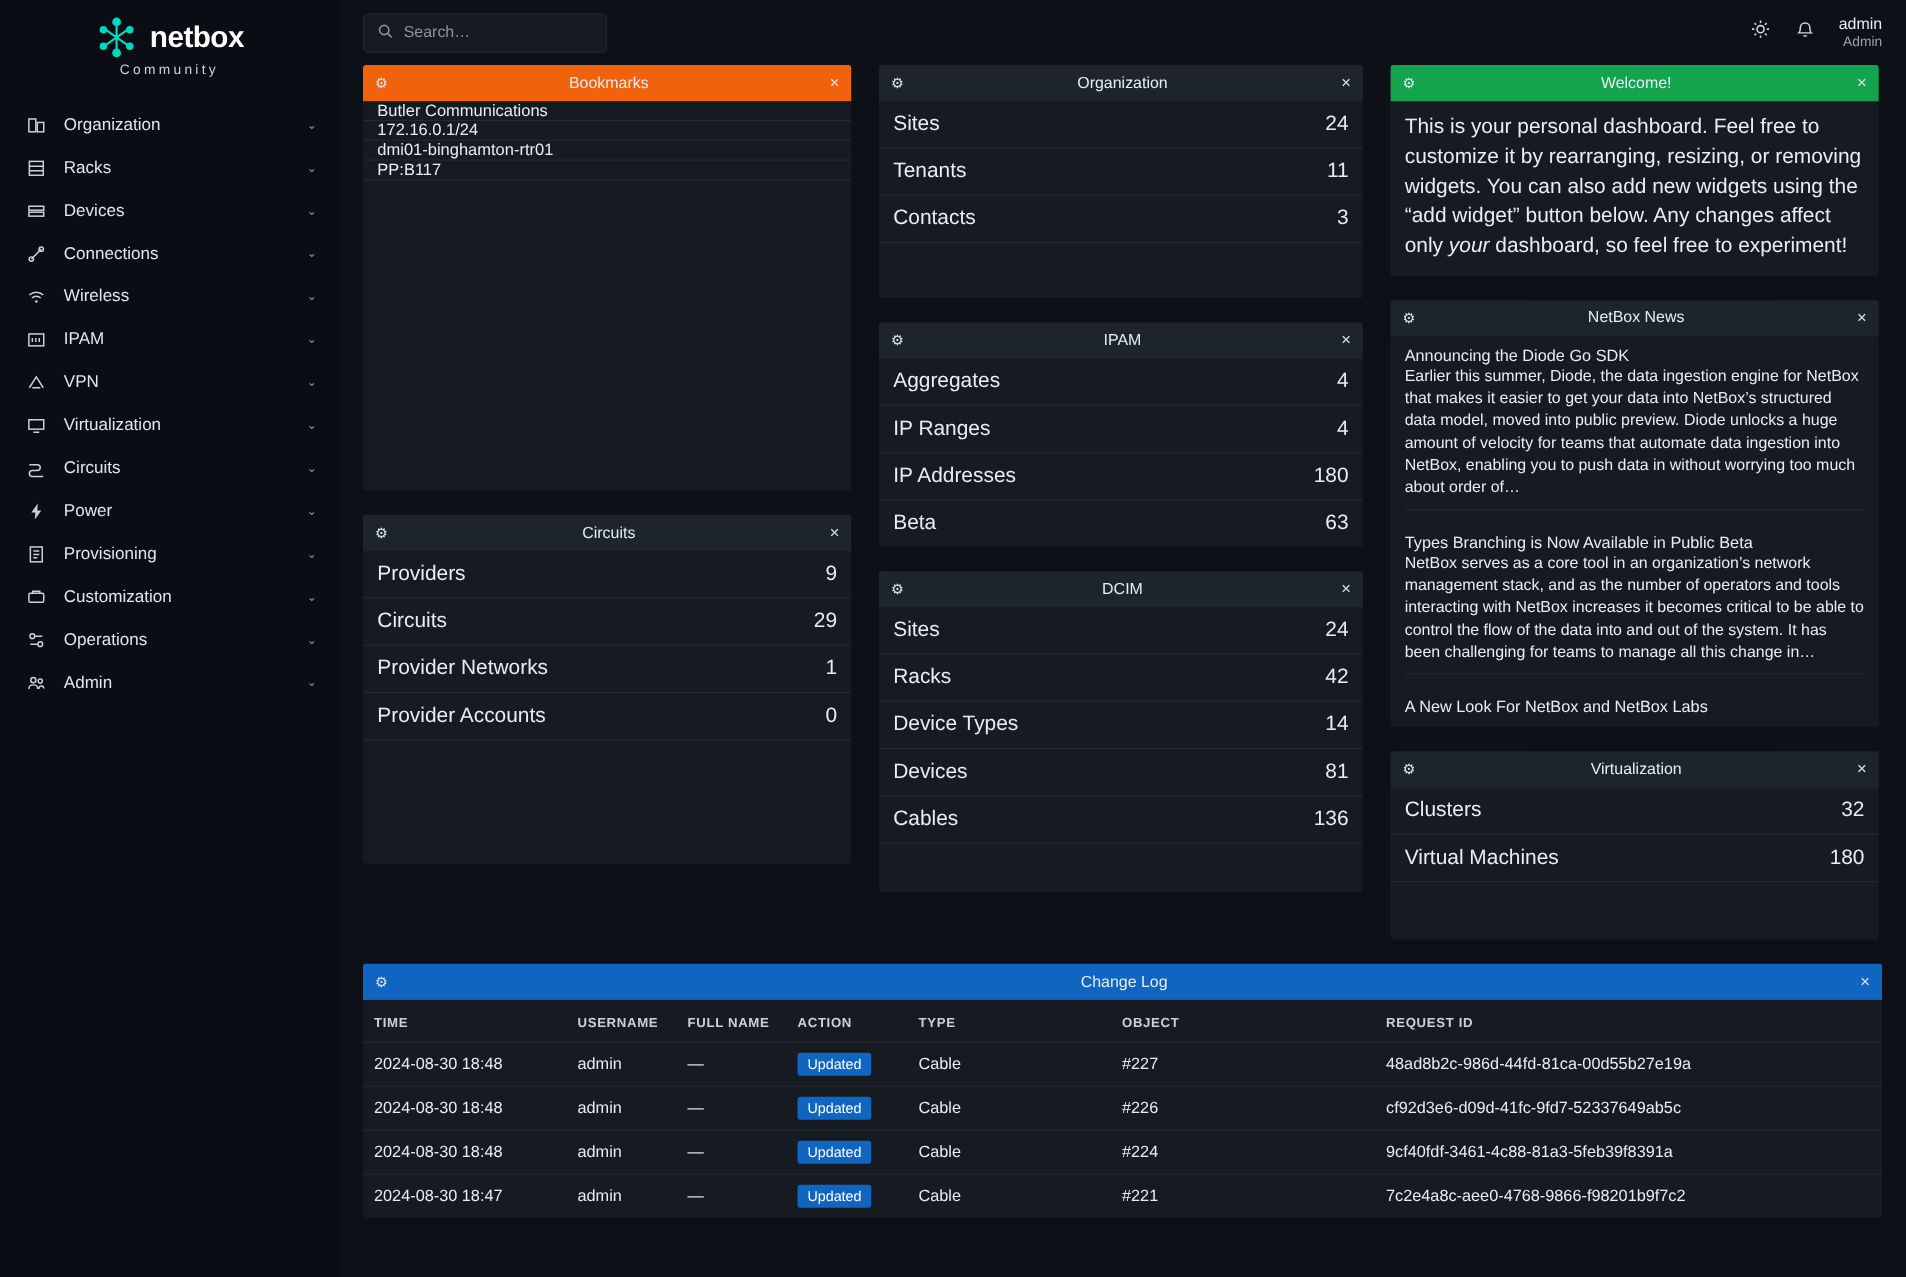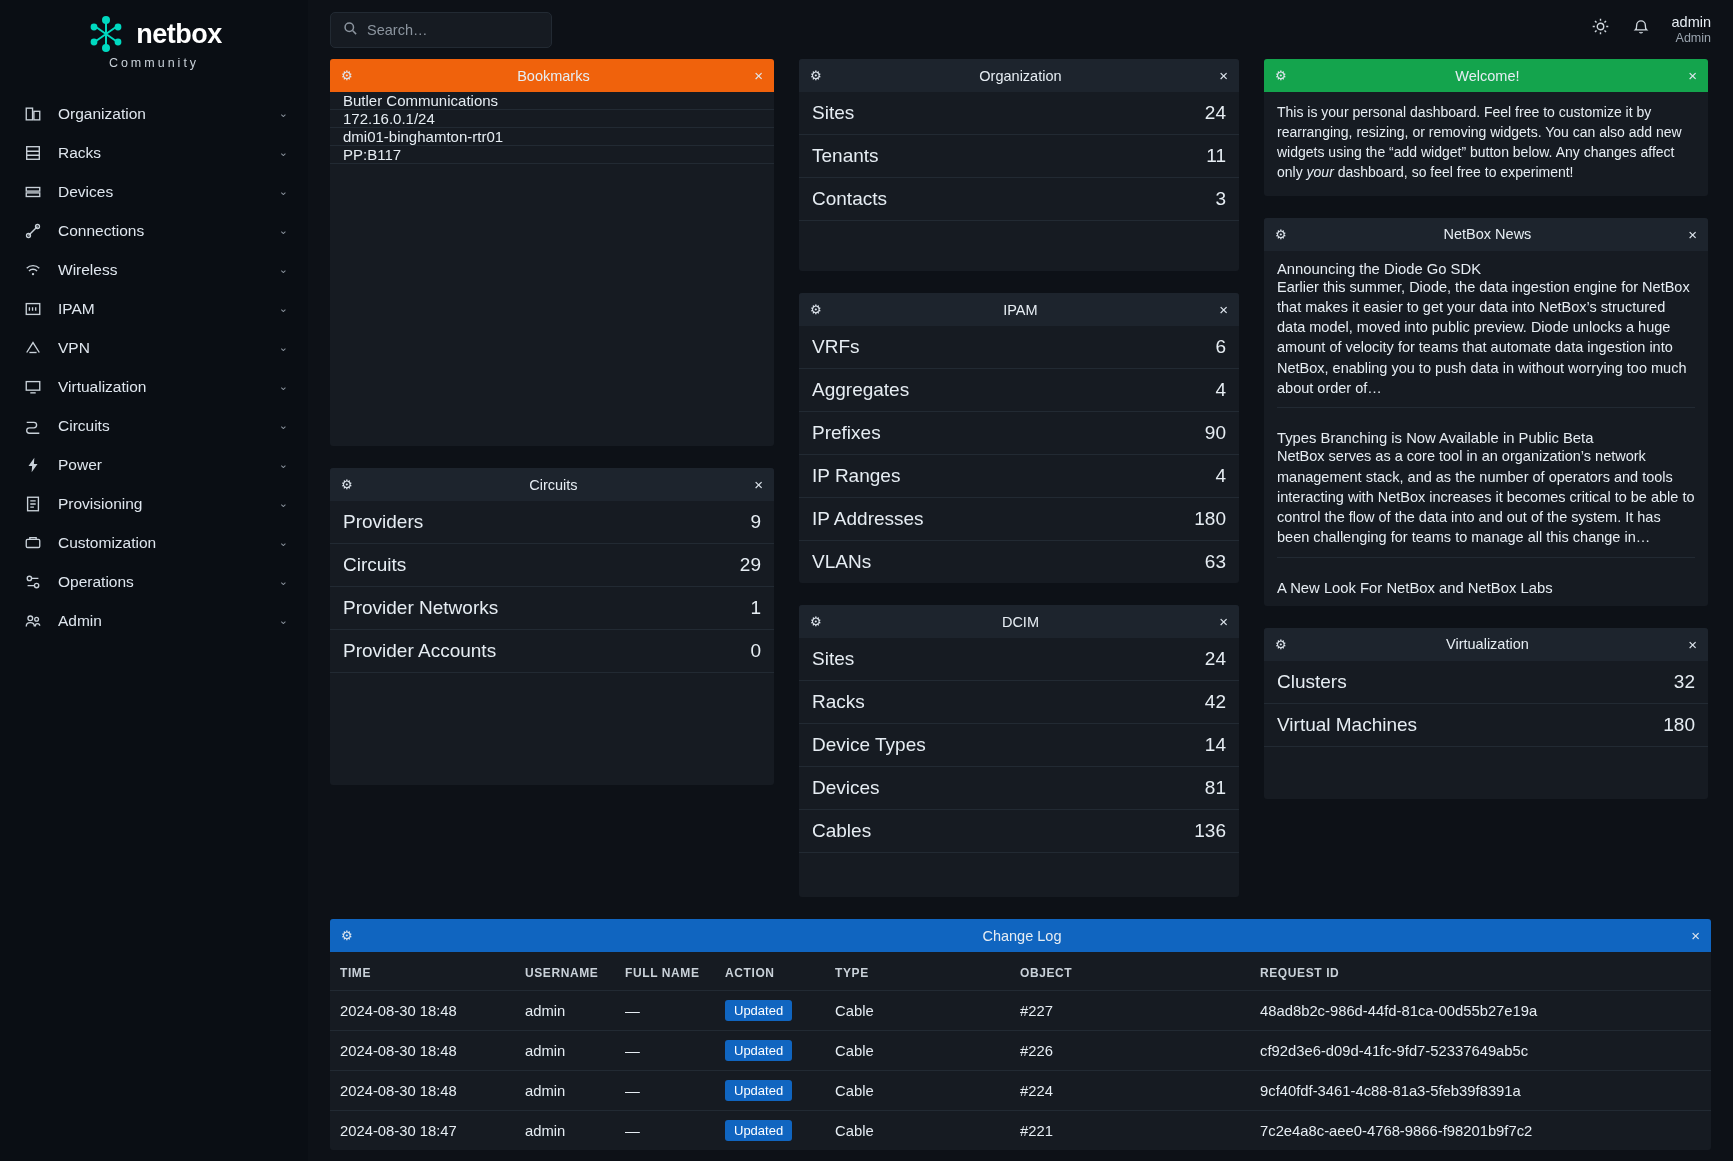--- a/index.html
+++ b/index.html
@@ -100,21 +100,21 @@
   }
   .stat-row:last-child { border-bottom: 0; }
   .stat-val { color: #e6edf3; }
 
   .bm-row {
     padding: 0 13px; border-bottom: 1px solid #222a33;
     font-size: 15px; color: #e6edf3; cursor: pointer;
   }
   .bm-row:last-child { border-bottom: 0; }
 
-  .welcome-body { padding: 11px 13px 13px 13px; font-size: 14px; line-height: 1.42; color: #e6edf3; }
+  .welcome-body { padding: 11px 13px 13px 13px; font-size: 19px; line-height: 1.42; color: #e6edf3; }
   .welcome-body em { font-style: italic; }
 
   .news-body { padding: 10px 13px 8px 13px; }
   .news-item { padding-bottom: 9px; margin-bottom: 22px; border-bottom: 1px solid #222a33; }
   .news-item:last-child { border-bottom: 0; margin-bottom: 0; padding-bottom: 2px; }
   .news-title { font-size: 14.8px; color: #e6edf3; cursor: pointer; }
   .news-text { font-size: 14.5px; color: #e6edf3; line-height: 1.4; }
 
   
   .changelog { margin-top: 22px; background: #161b22; border-radius: 3px; overflow: hidden; }
@@ -418,41 +418,33 @@
           </div>
 
           <div class="widget">
             <div class="w-head">
               <span class="gear">⚙</span>
               <span class="w-title">IPAM</span>
               <span class="x">×</span>
             </div>
             <div class="w-body">
               <div class="stat-row">
-                <span>VRFs</span>
-                <span class="stat-val">6</span>
-              </div>
-              <div class="stat-row">
                 <span>Aggregates</span>
                 <span class="stat-val">4</span>
               </div>
               <div class="stat-row">
-                <span>Prefixes</span>
-                <span class="stat-val">90</span>
-              </div>
-              <div class="stat-row">
                 <span>IP Ranges</span>
                 <span class="stat-val">4</span>
               </div>
               <div class="stat-row">
                 <span>IP Addresses</span>
                 <span class="stat-val">180</span>
               </div>
               <div class="stat-row">
-                <span>VLANs</span>
+                <span>Beta</span>
                 <span class="stat-val">63</span>
               </div>
             </div>
           </div>
 
           <div class="widget">
             <div class="w-head">
               <span class="gear">⚙</span>
               <span class="w-title">DCIM</span>
               <span class="x">×</span>

